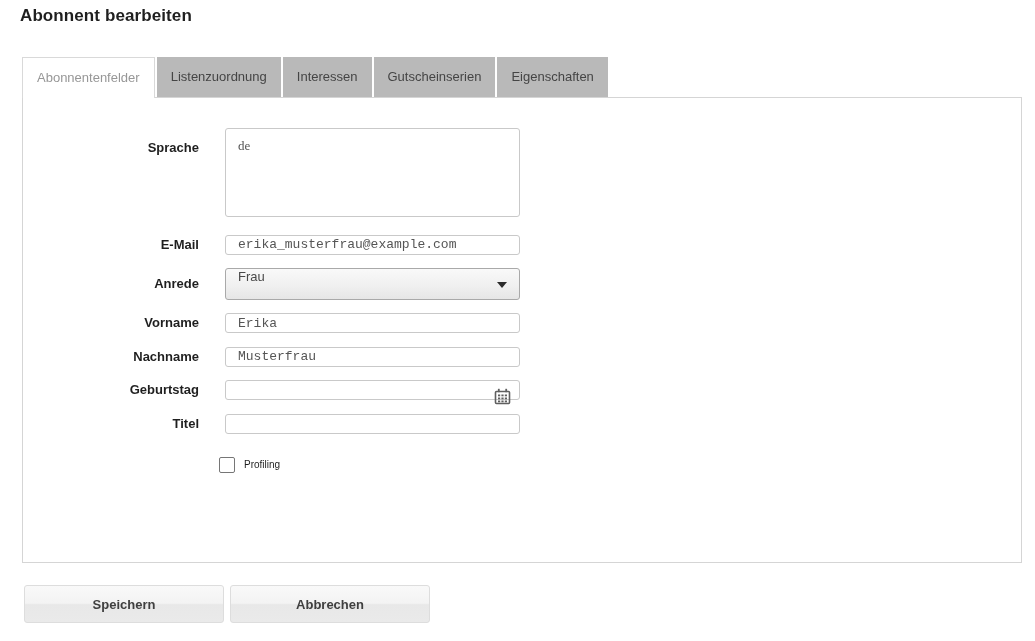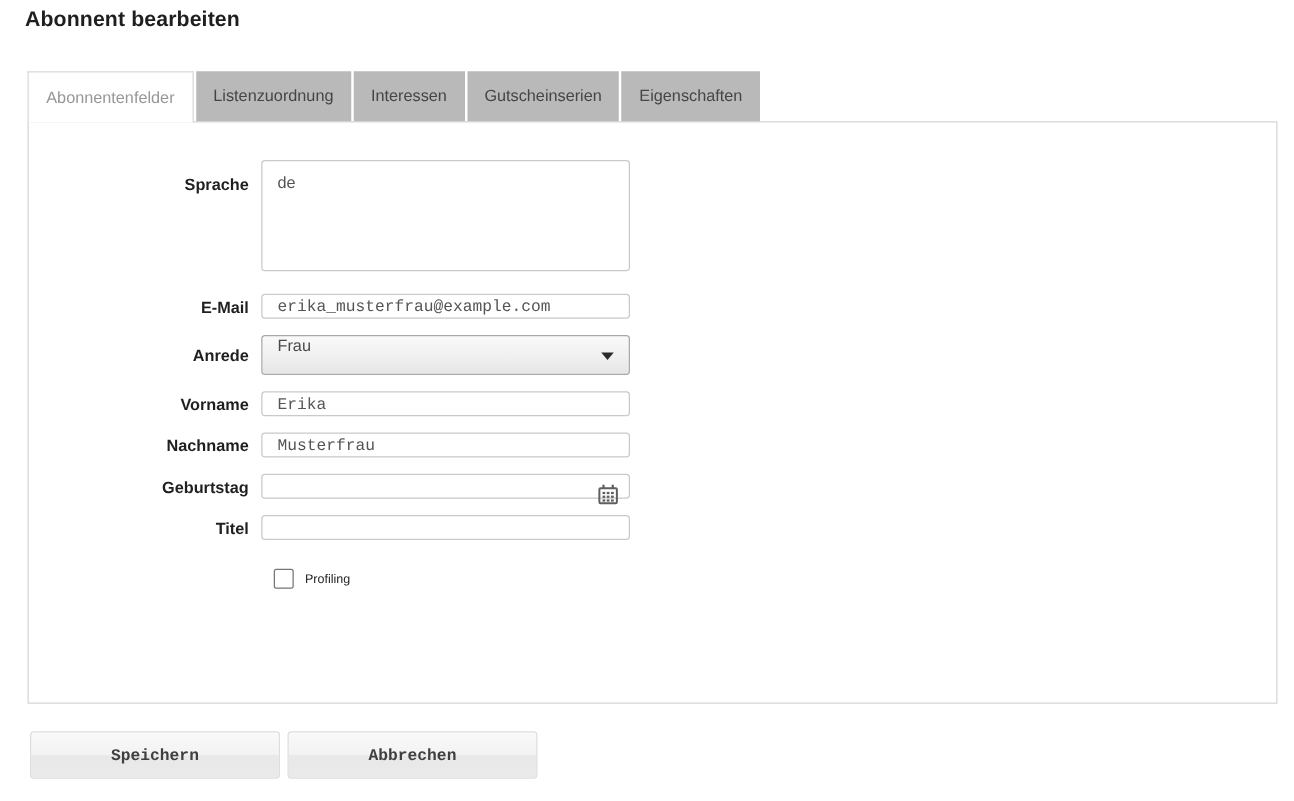--- a/index.html
+++ b/index.html
@@ -45,20 +45,21 @@
     position: absolute; left: 22px; top: 97px;
     width: 1000px; height: 466px;
     border: 1px solid #d5d5d5;
     background: #ffffff;
     padding-top: 30px;
   }
   .form-row {
     display: flex;
     align-items: center;
     margin-bottom: 13px;
+    gap: 16px;
   }
   .form-row.top-align { align-items: flex-start; }
   .form-row.top-align .form-label { padding-top: 12px; }
   .form-label {
     width: 186px;
     text-align: right;
     padding-right: 10px;
     font-size: 13px;
     font-weight: 700;
     color: #1f1f1f;
@@ -73,20 +74,21 @@
     font-size: 13px;
     color: #555555;
     background: #ffffff;
     outline: none;
   }
   textarea.field {
     height: 89px;
     padding: 9px 12px;
     resize: none;
     overflow: hidden;
+    font-family: Liberation Serif, serif;
   }
   input.field {
     height: 20px;
     padding: 8px 12px;
     font-family: Liberation Mono, monospace;
   }
   input.field.has-icon { padding-right: 34px; }
   .cal-icon {
     position: absolute; right: 9px; top: 8px;
     width: 17px; height: 17px;
@@ -133,21 +135,21 @@
   
   .actions {
     position: absolute; left: 24px; top: 585px;
     display: flex; gap: 6px;
   }
   .btn {
     width: 200px; height: 38px;
     border: 1px solid #dddddd;
     border-radius: 3px;
     background: linear-gradient(to bottom, #f9f9f9 0%, #f3f3f3 48%, #e8e8e8 52%, #eaeaea 100%);
-    font-family: Liberation Mono, monospace;
+    font-family: Liberation Sans, sans-serif;
     font-size: 13px; font-weight: 700;
     color: #3f3f3f;
     cursor: pointer;
   }
 </style>
 </head>
 <body>
 
 <h1 class="page-title">Abonnent bearbeiten</h1>
 

